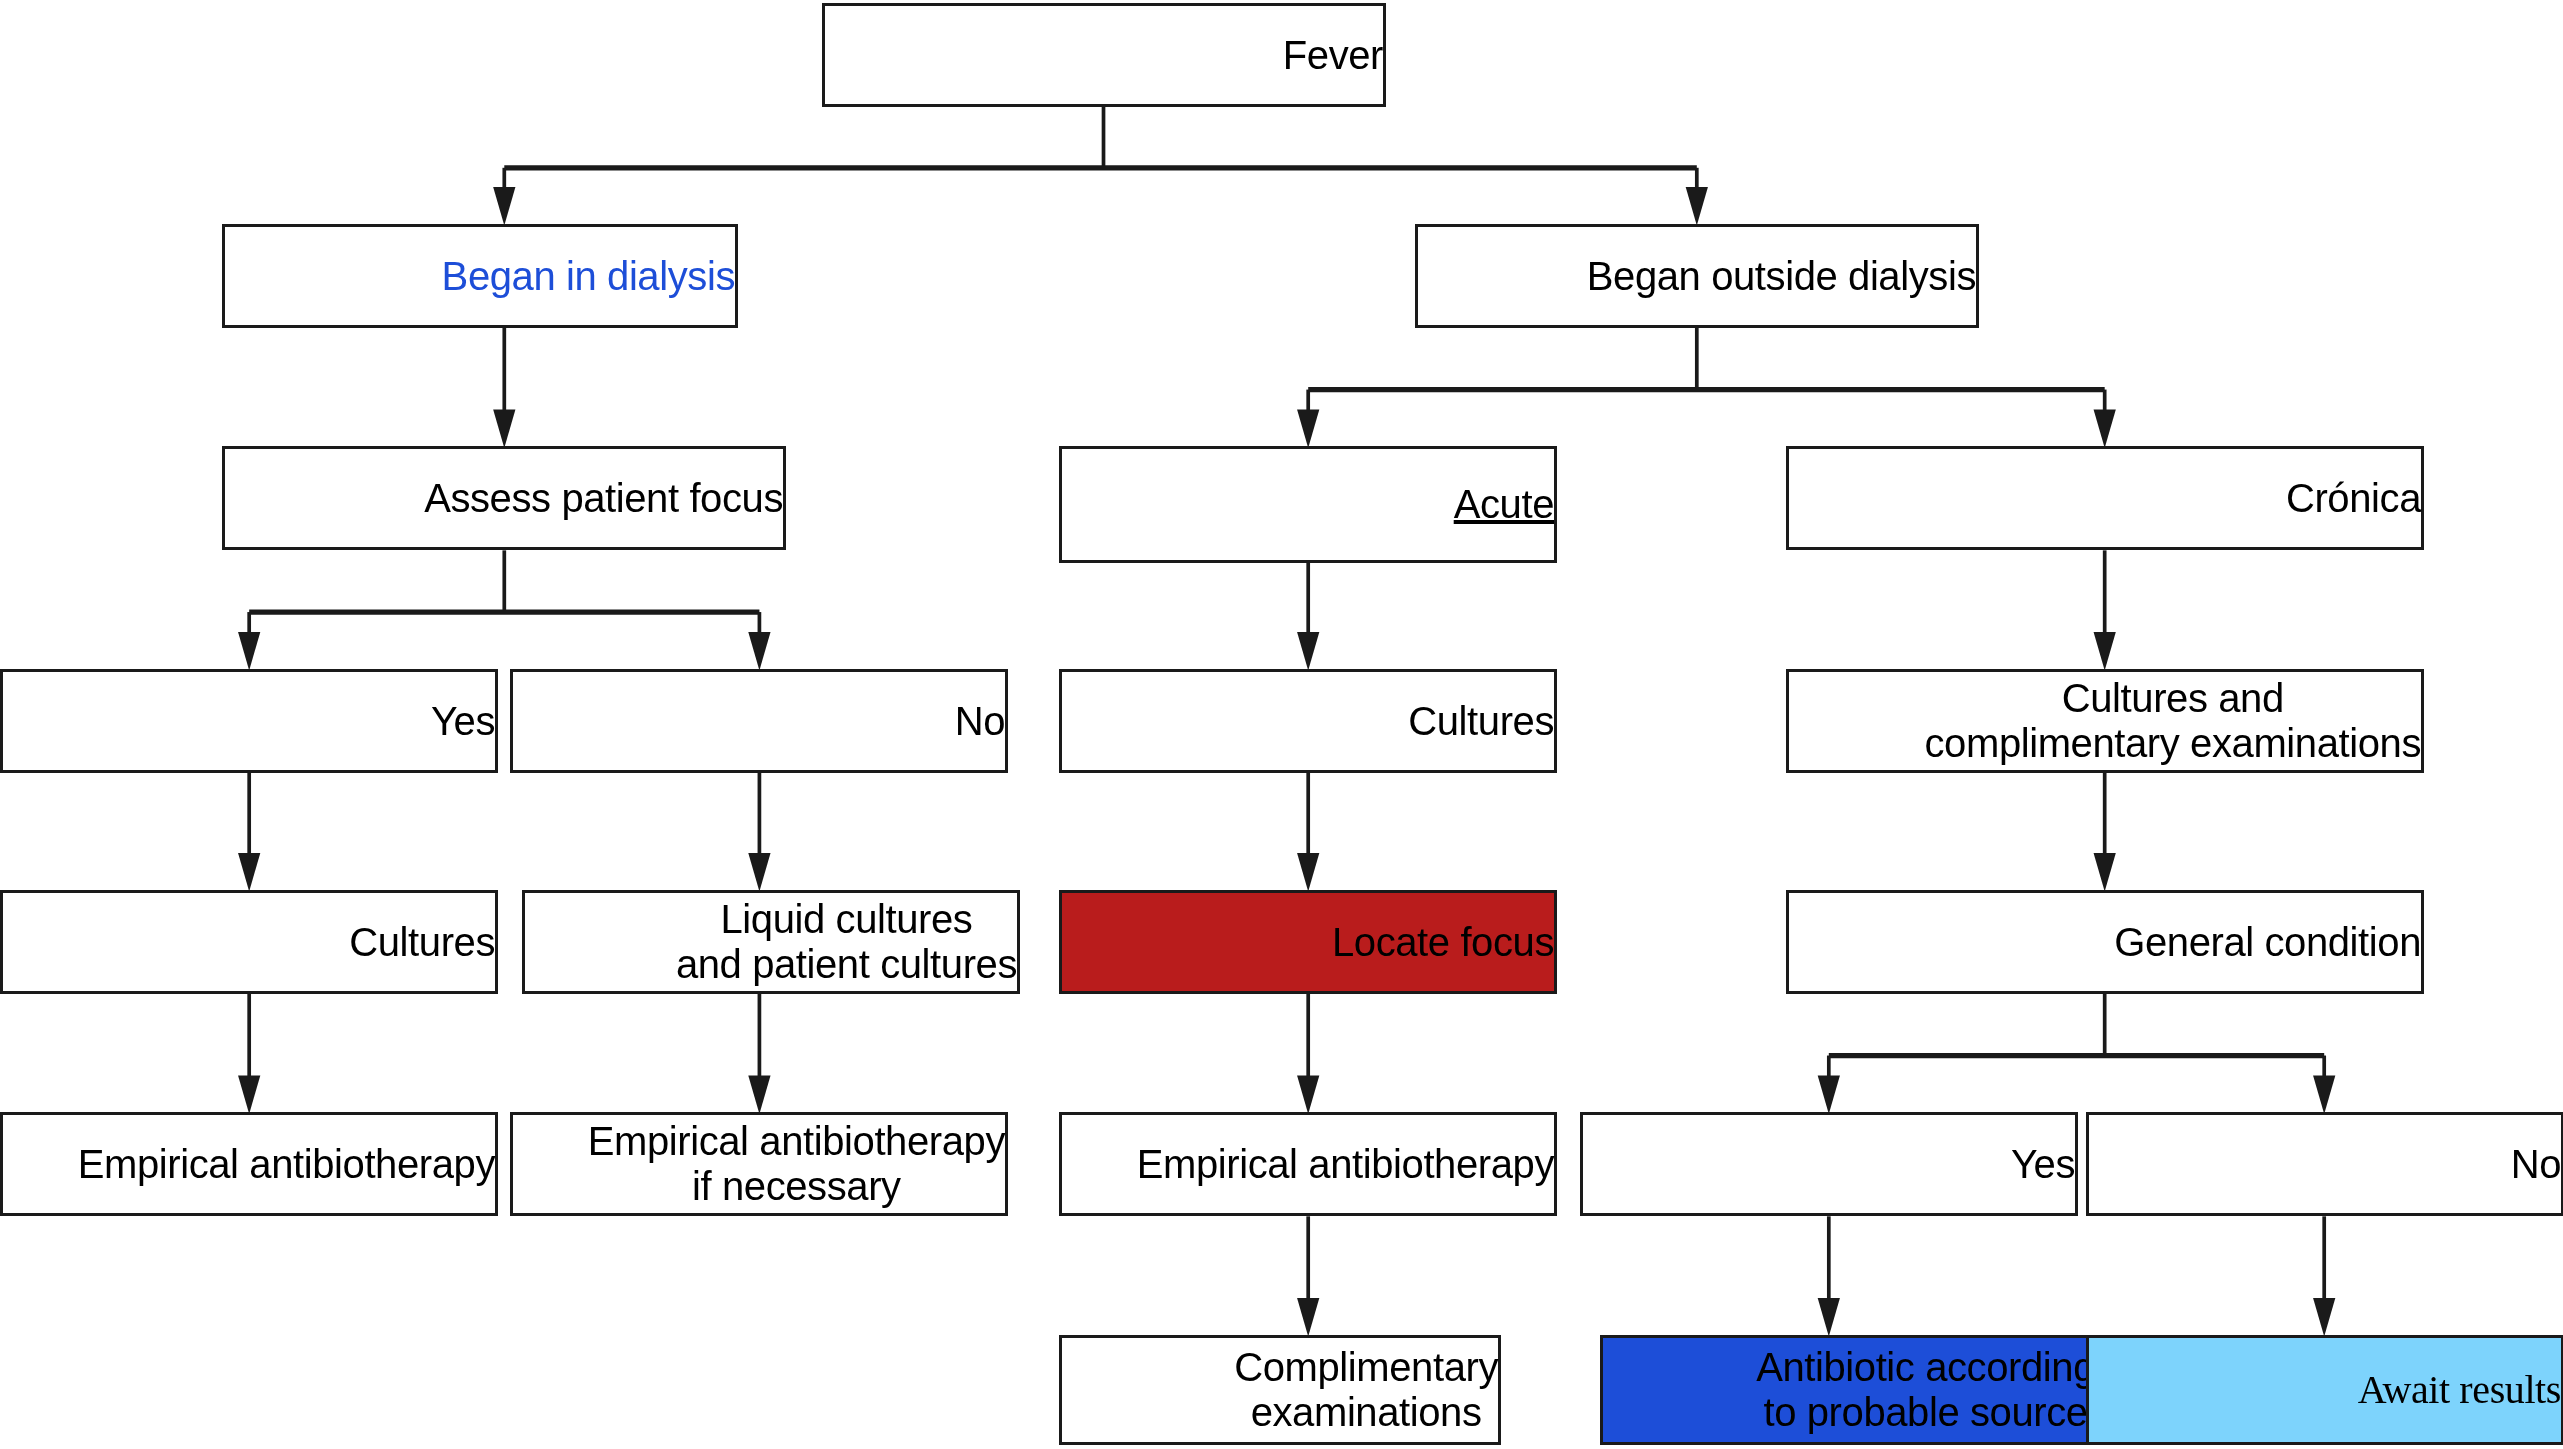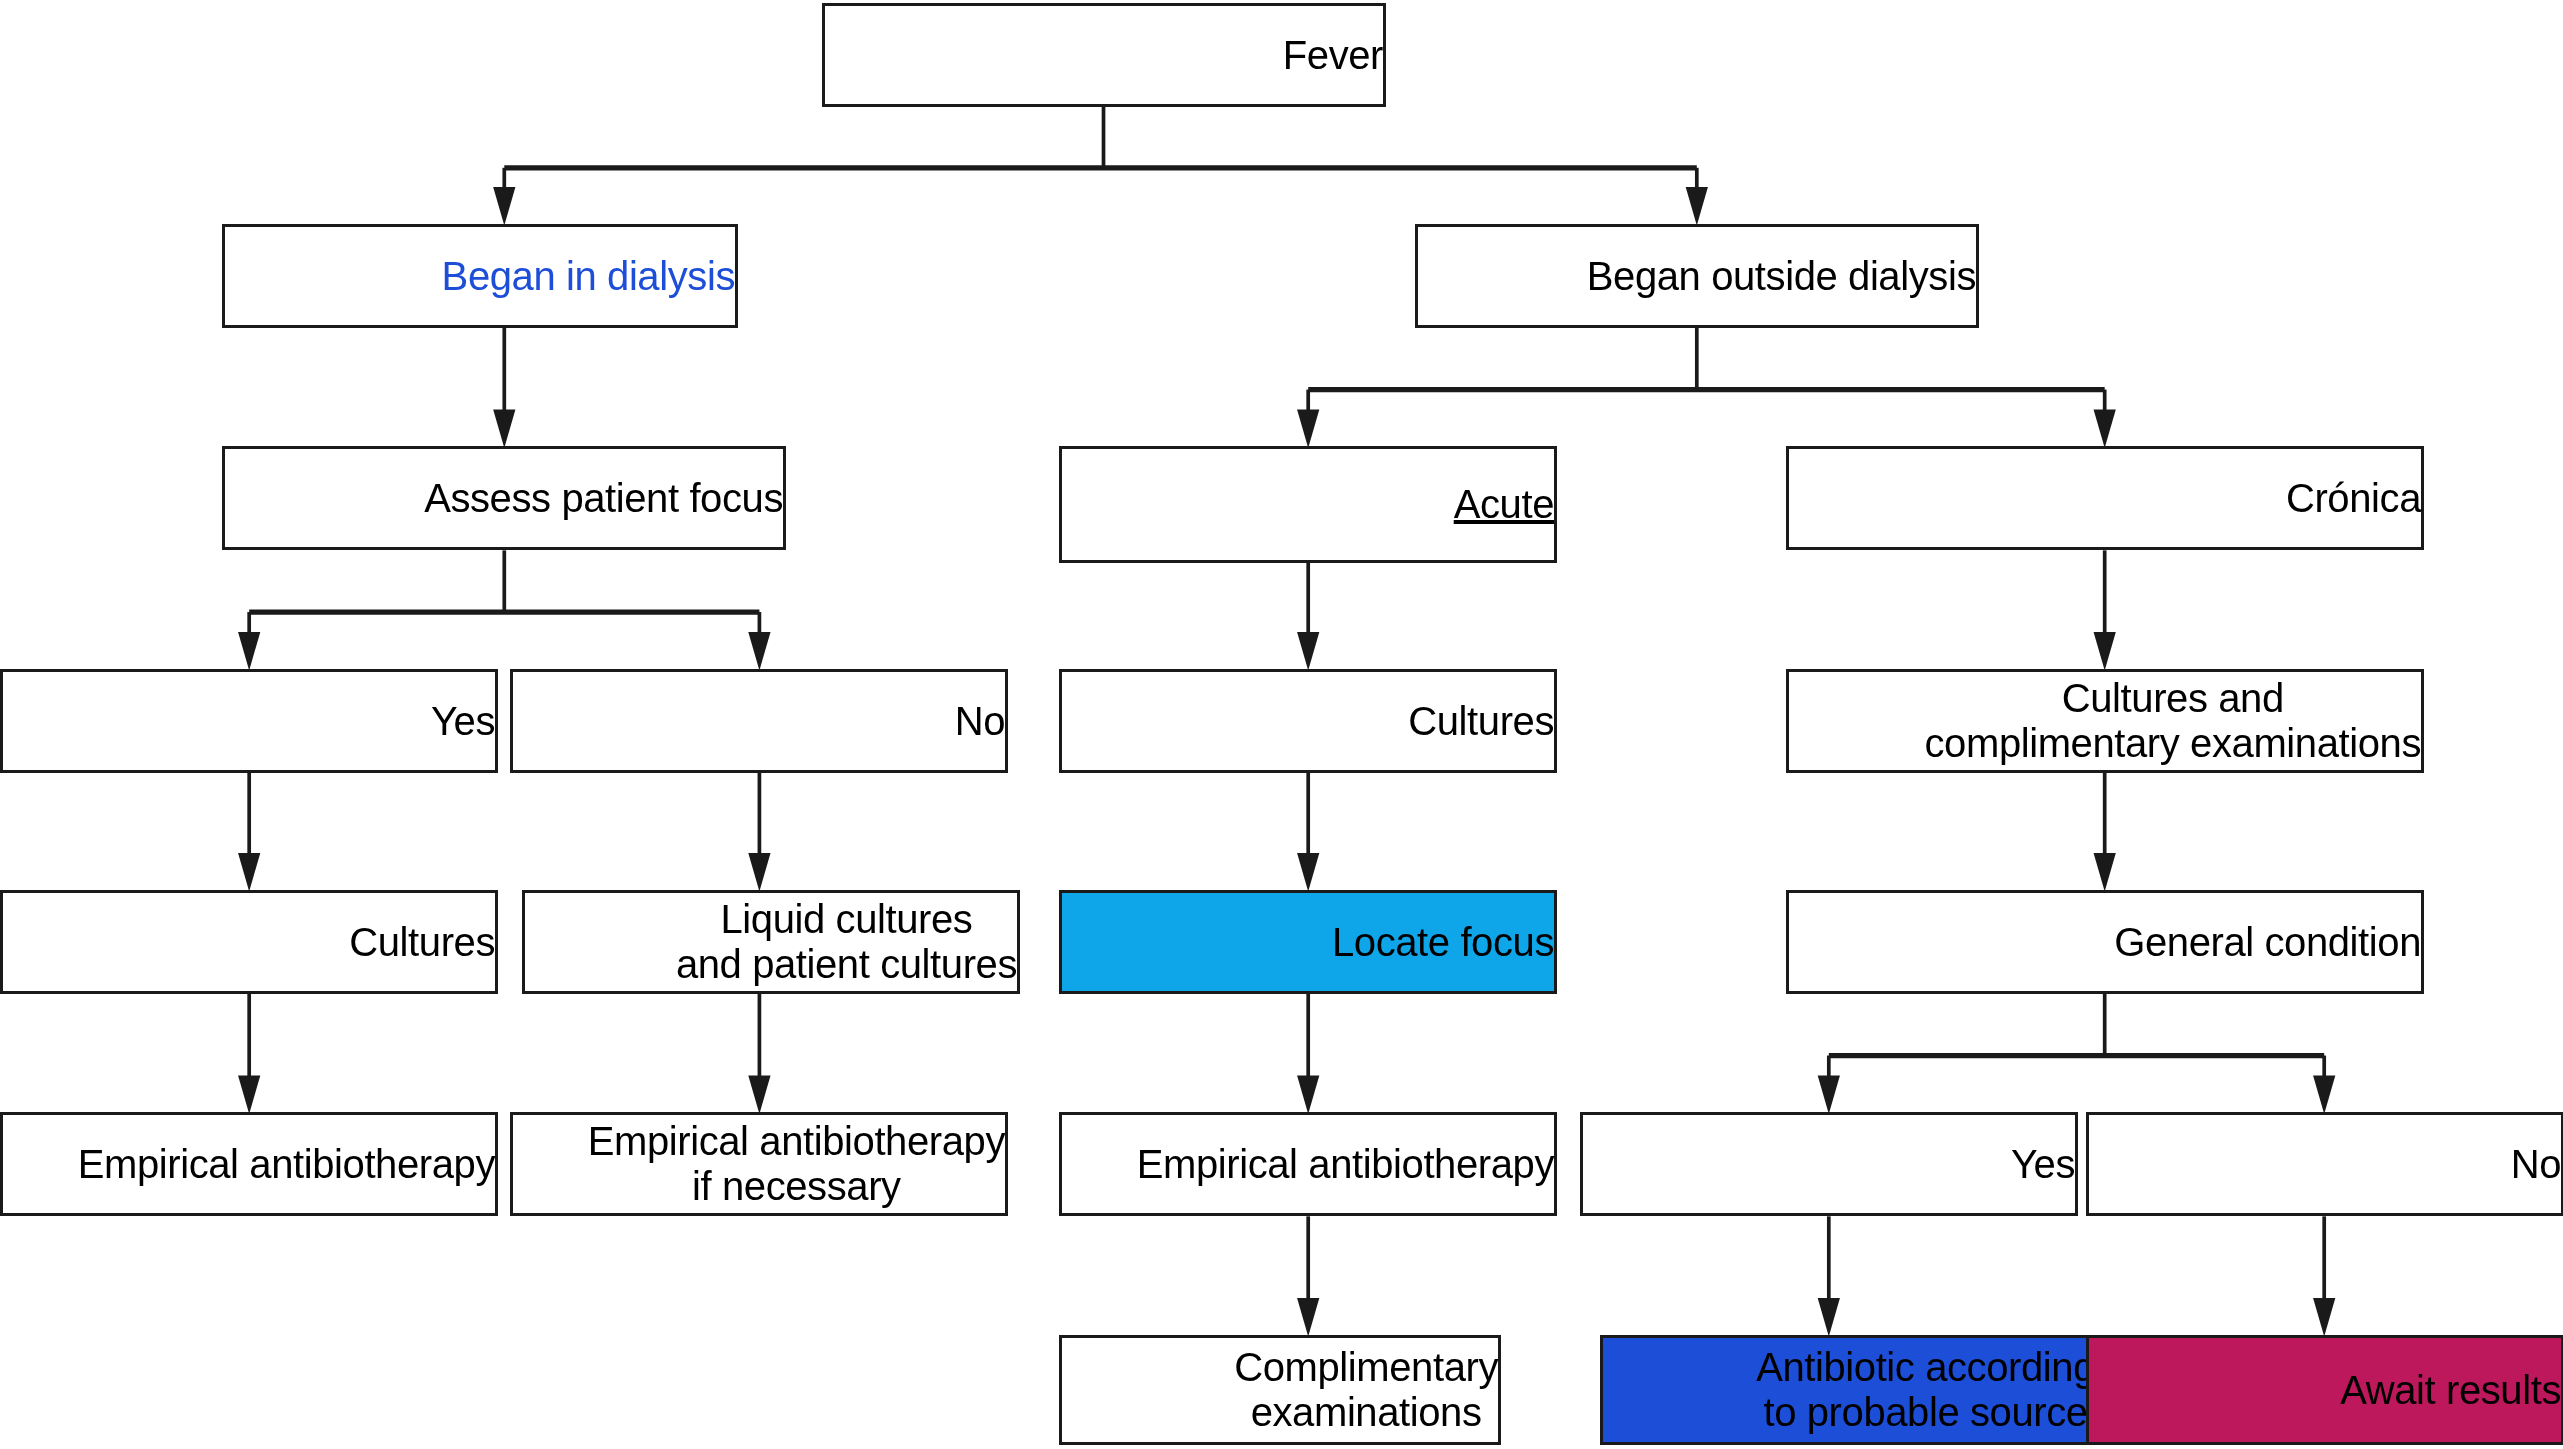--- a/index.html
+++ b/index.html
@@ -103,27 +103,27 @@
     <div class="node" style="left: 1059px; top: 446px; width: 498px; height: 117px; border-color: rgb(26, 26, 26); background: rgb(255, 255, 255); color: rgb(0, 0, 0); text-decoration: underline;"><span>Acute</span></div>
     <div class="node" style="left: 1786px; top: 446px; width: 638px; height: 104px; border-color: rgb(26, 26, 26); background: rgb(255, 255, 255); color: rgb(0, 0, 0);"><span>Crónica</span></div>
     <div class="node" style="left: 0px; top: 669px; width: 498px; height: 104px; border-color: rgb(26, 26, 26); background: rgb(255, 255, 255); color: rgb(0, 0, 0);"><span>Yes</span></div>
     <div class="node" style="left: 510px; top: 669px; width: 498px; height: 104px; border-color: rgb(26, 26, 26); background: rgb(255, 255, 255); color: rgb(0, 0, 0);"><span>No</span></div>
     <div class="node" style="left: 1059px; top: 669px; width: 498px; height: 104px; border-color: rgb(26, 26, 26); background: rgb(255, 255, 255); color: rgb(0, 0, 0);"><span>Cultures</span></div>
     <div class="node" style="left: 1786px; top: 669px; width: 638px; height: 104px; border-color: rgb(26, 26, 26); background: rgb(255, 255, 255); color: rgb(0, 0, 0);"><span>Cultures and
 complimentary examinations</span></div>
     <div class="node" style="left: 0px; top: 890px; width: 498px; height: 104px; border-color: rgb(26, 26, 26); background: rgb(255, 255, 255); color: rgb(0, 0, 0);"><span>Cultures</span></div>
     <div class="node" style="left: 510px; top: 890px; width: 498px; height: 104px; border-color: rgb(26, 26, 26); background: rgb(255, 255, 255); color: rgb(0, 0, 0); margin-left: 12px;"><span>Liquid cultures
 and patient cultures</span></div>
-    <div class="node" style="left: 1059px; top: 890px; width: 498px; height: 104px; border-color: rgb(26, 26, 26); background: #0ea5e9; color: rgb(0, 0, 0);"><span>Locate focus</span></div>
+    <div class="node" style="left: 1059px; top: 890px; width: 498px; height: 104px; border-color: rgb(26, 26, 26); background: #b91c1c; color: rgb(0, 0, 0);"><span>Locate focus</span></div>
     <div class="node" style="left: 1786px; top: 890px; width: 638px; height: 104px; border-color: rgb(26, 26, 26); background: rgb(255, 255, 255); color: rgb(0, 0, 0);"><span>General condition</span></div>
     <div class="node" style="left: 0px; top: 1112px; width: 498px; height: 104px; border-color: rgb(26, 26, 26); background: rgb(255, 255, 255); color: rgb(0, 0, 0);"><span>Empirical antibiotherapy</span></div>
     <div class="node" style="left: 510px; top: 1112px; width: 498px; height: 104px; border-color: rgb(26, 26, 26); background: rgb(255, 255, 255); color: rgb(0, 0, 0);"><span>Empirical antibiotherapy
 if necessary</span></div>
     <div class="node" style="left: 1059px; top: 1112px; width: 498px; height: 104px; border-color: rgb(26, 26, 26); background: rgb(255, 255, 255); color: rgb(0, 0, 0);"><span>Empirical antibiotherapy</span></div>
     <div class="node" style="left: 1580px; top: 1112px; width: 498px; height: 104px; border-color: rgb(26, 26, 26); background: rgb(255, 255, 255); color: rgb(0, 0, 0);"><span>Yes</span></div>
     <div class="node" style="left: 2086px; top: 1112px; width: 478px; height: 104px; border-color: rgb(26, 26, 26); background: rgb(255, 255, 255); color: rgb(0, 0, 0);"><span>No</span></div>
     <div class="node" style="left: 1059px; top: 1335px; width: 442px; height: 110px; border-color: rgb(26, 26, 26); background: rgb(255, 255, 255); color: rgb(0, 0, 0);"><span>Complimentary
 examinations</span></div>
     <div class="node" style="left: 1580px; top: 1335px; width: 498px; height: 110px; border-color: rgb(26, 26, 26); background: #1d4ed8; color: rgb(0, 0, 0); margin-left: 20px;"><span>Antibiotic according
 to probable source</span></div>
-    <div class="node" style="left: 2086px; top: 1335px; width: 478px; height: 110px; border-color: rgb(26, 26, 26); background: #be185d; color: rgb(0, 0, 0);"><span>Await results</span></div>
+    <div class="node" style="left: 2086px; top: 1335px; width: 478px; height: 110px; border-color: rgb(26, 26, 26); background: #7dd3fc; color: rgb(0, 0, 0); font-family: Liberation Serif, serif;"><span>Await results</span></div>
   </div>
 
 
 </body></html>

